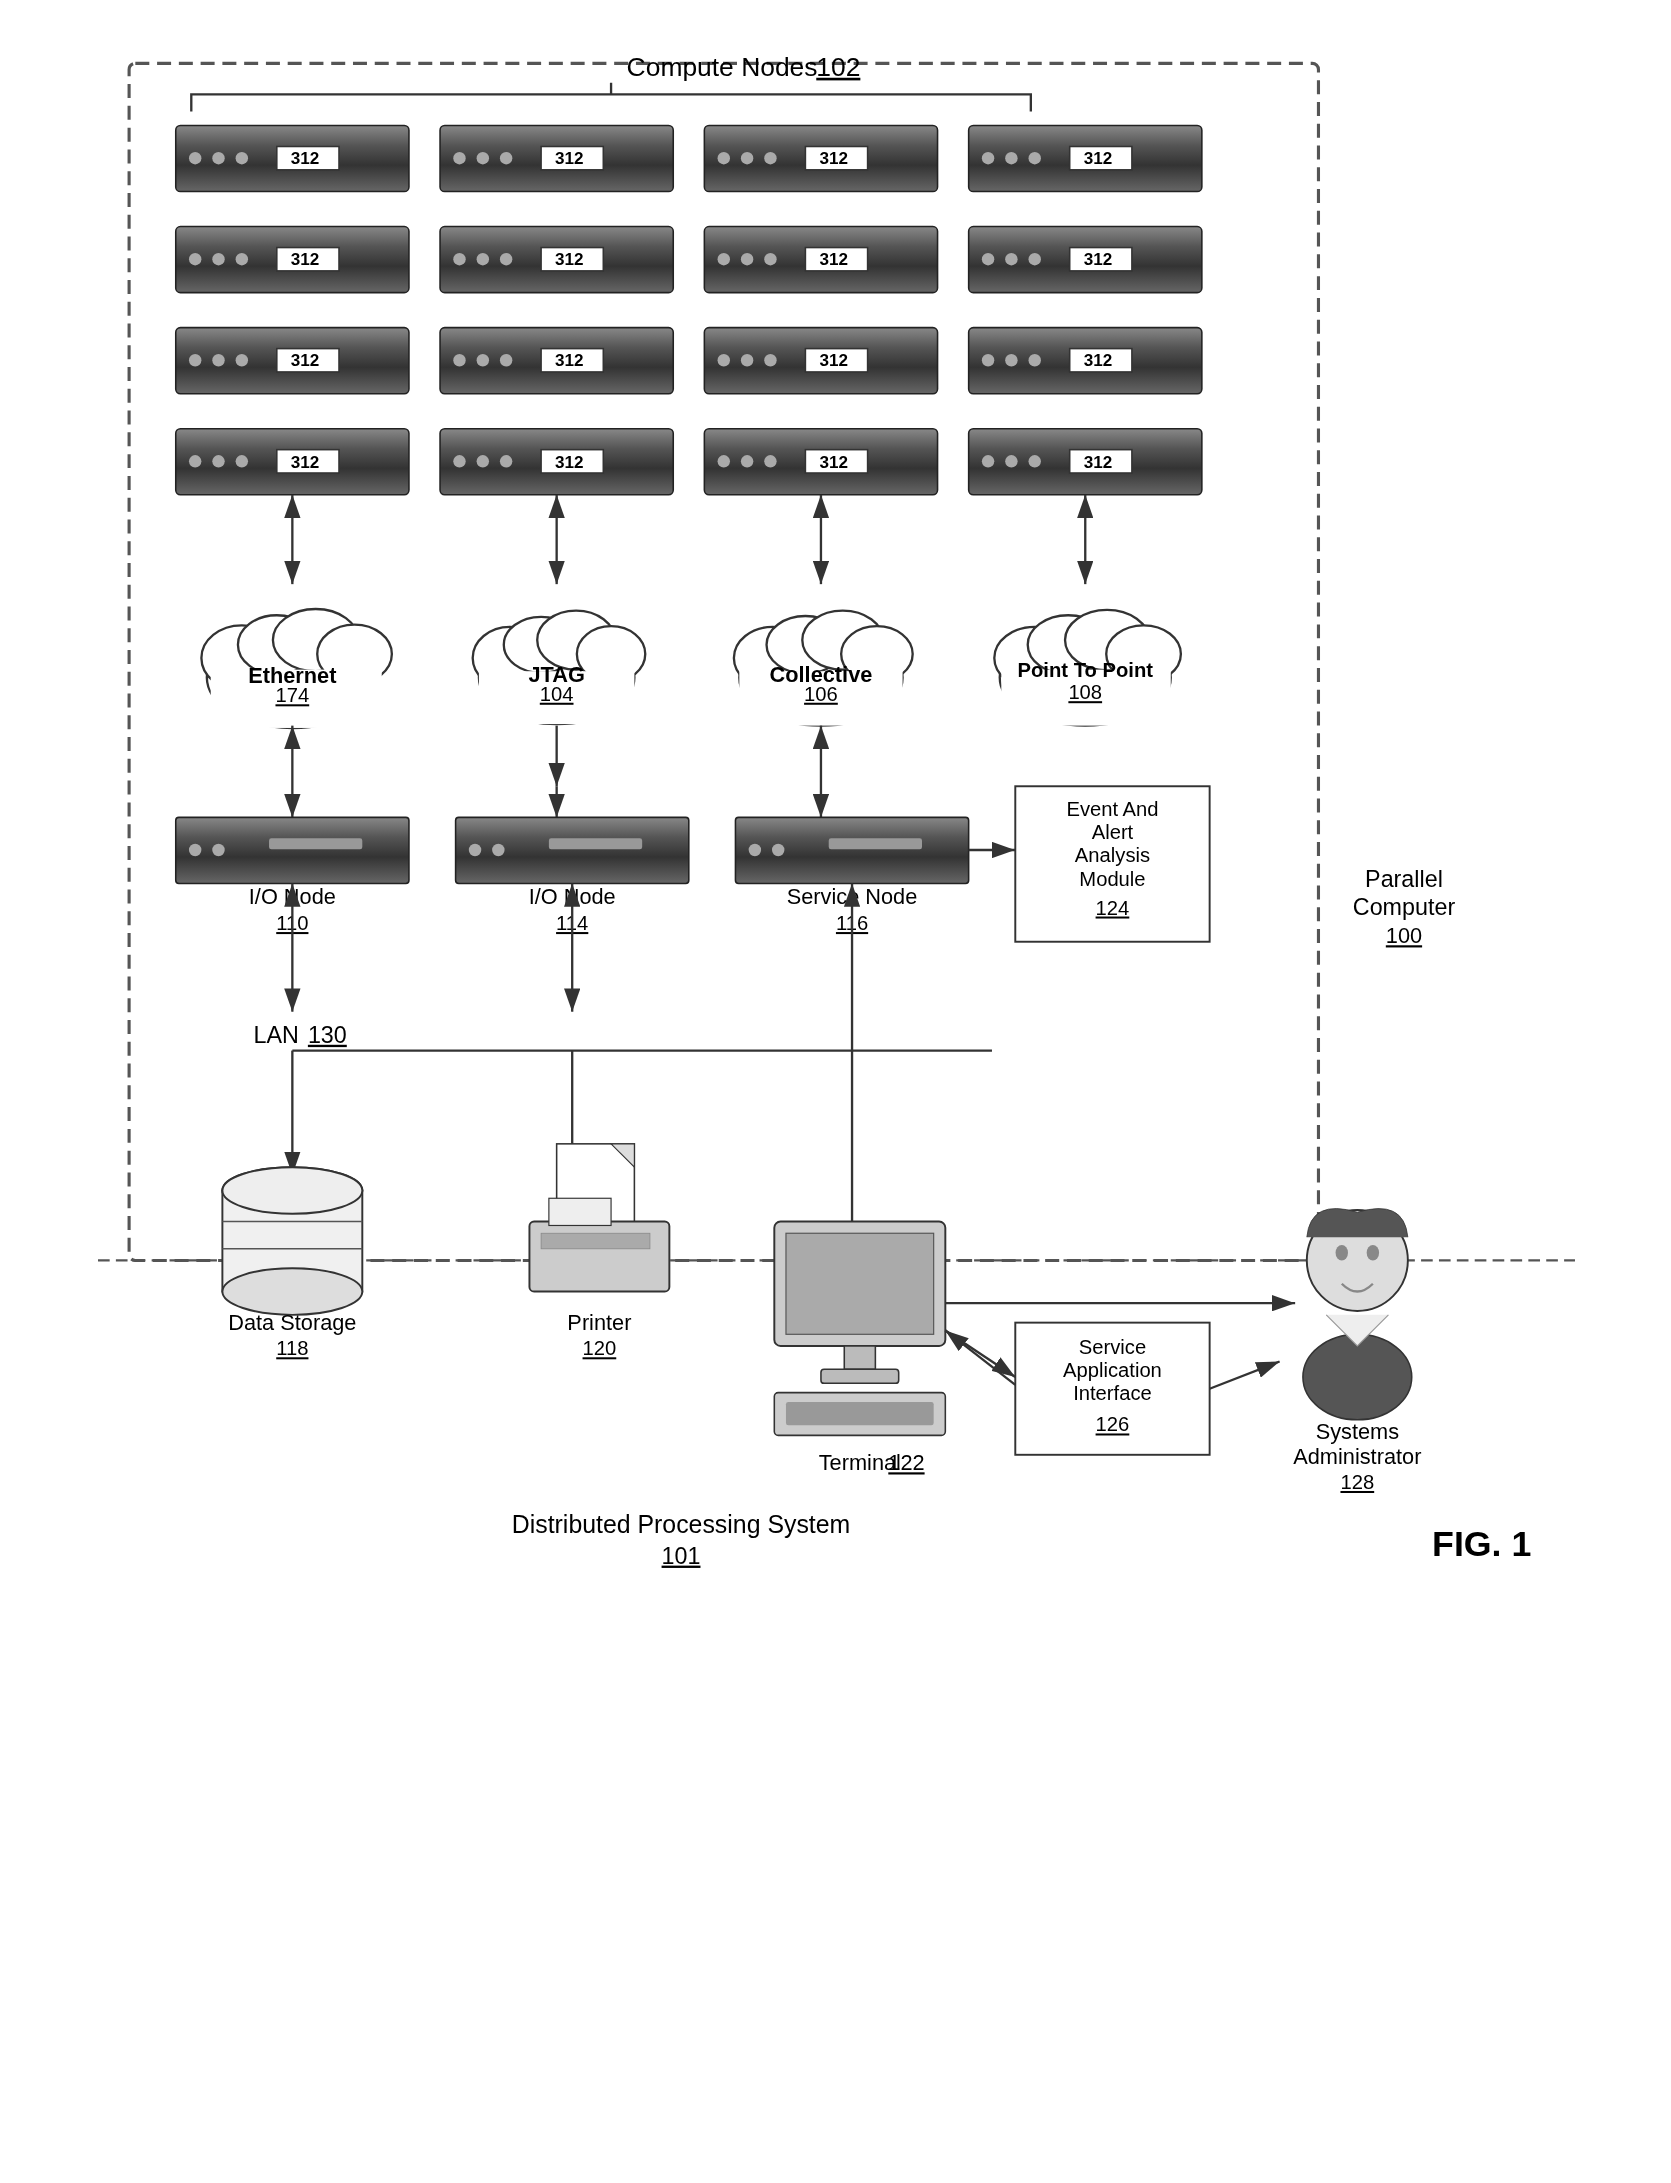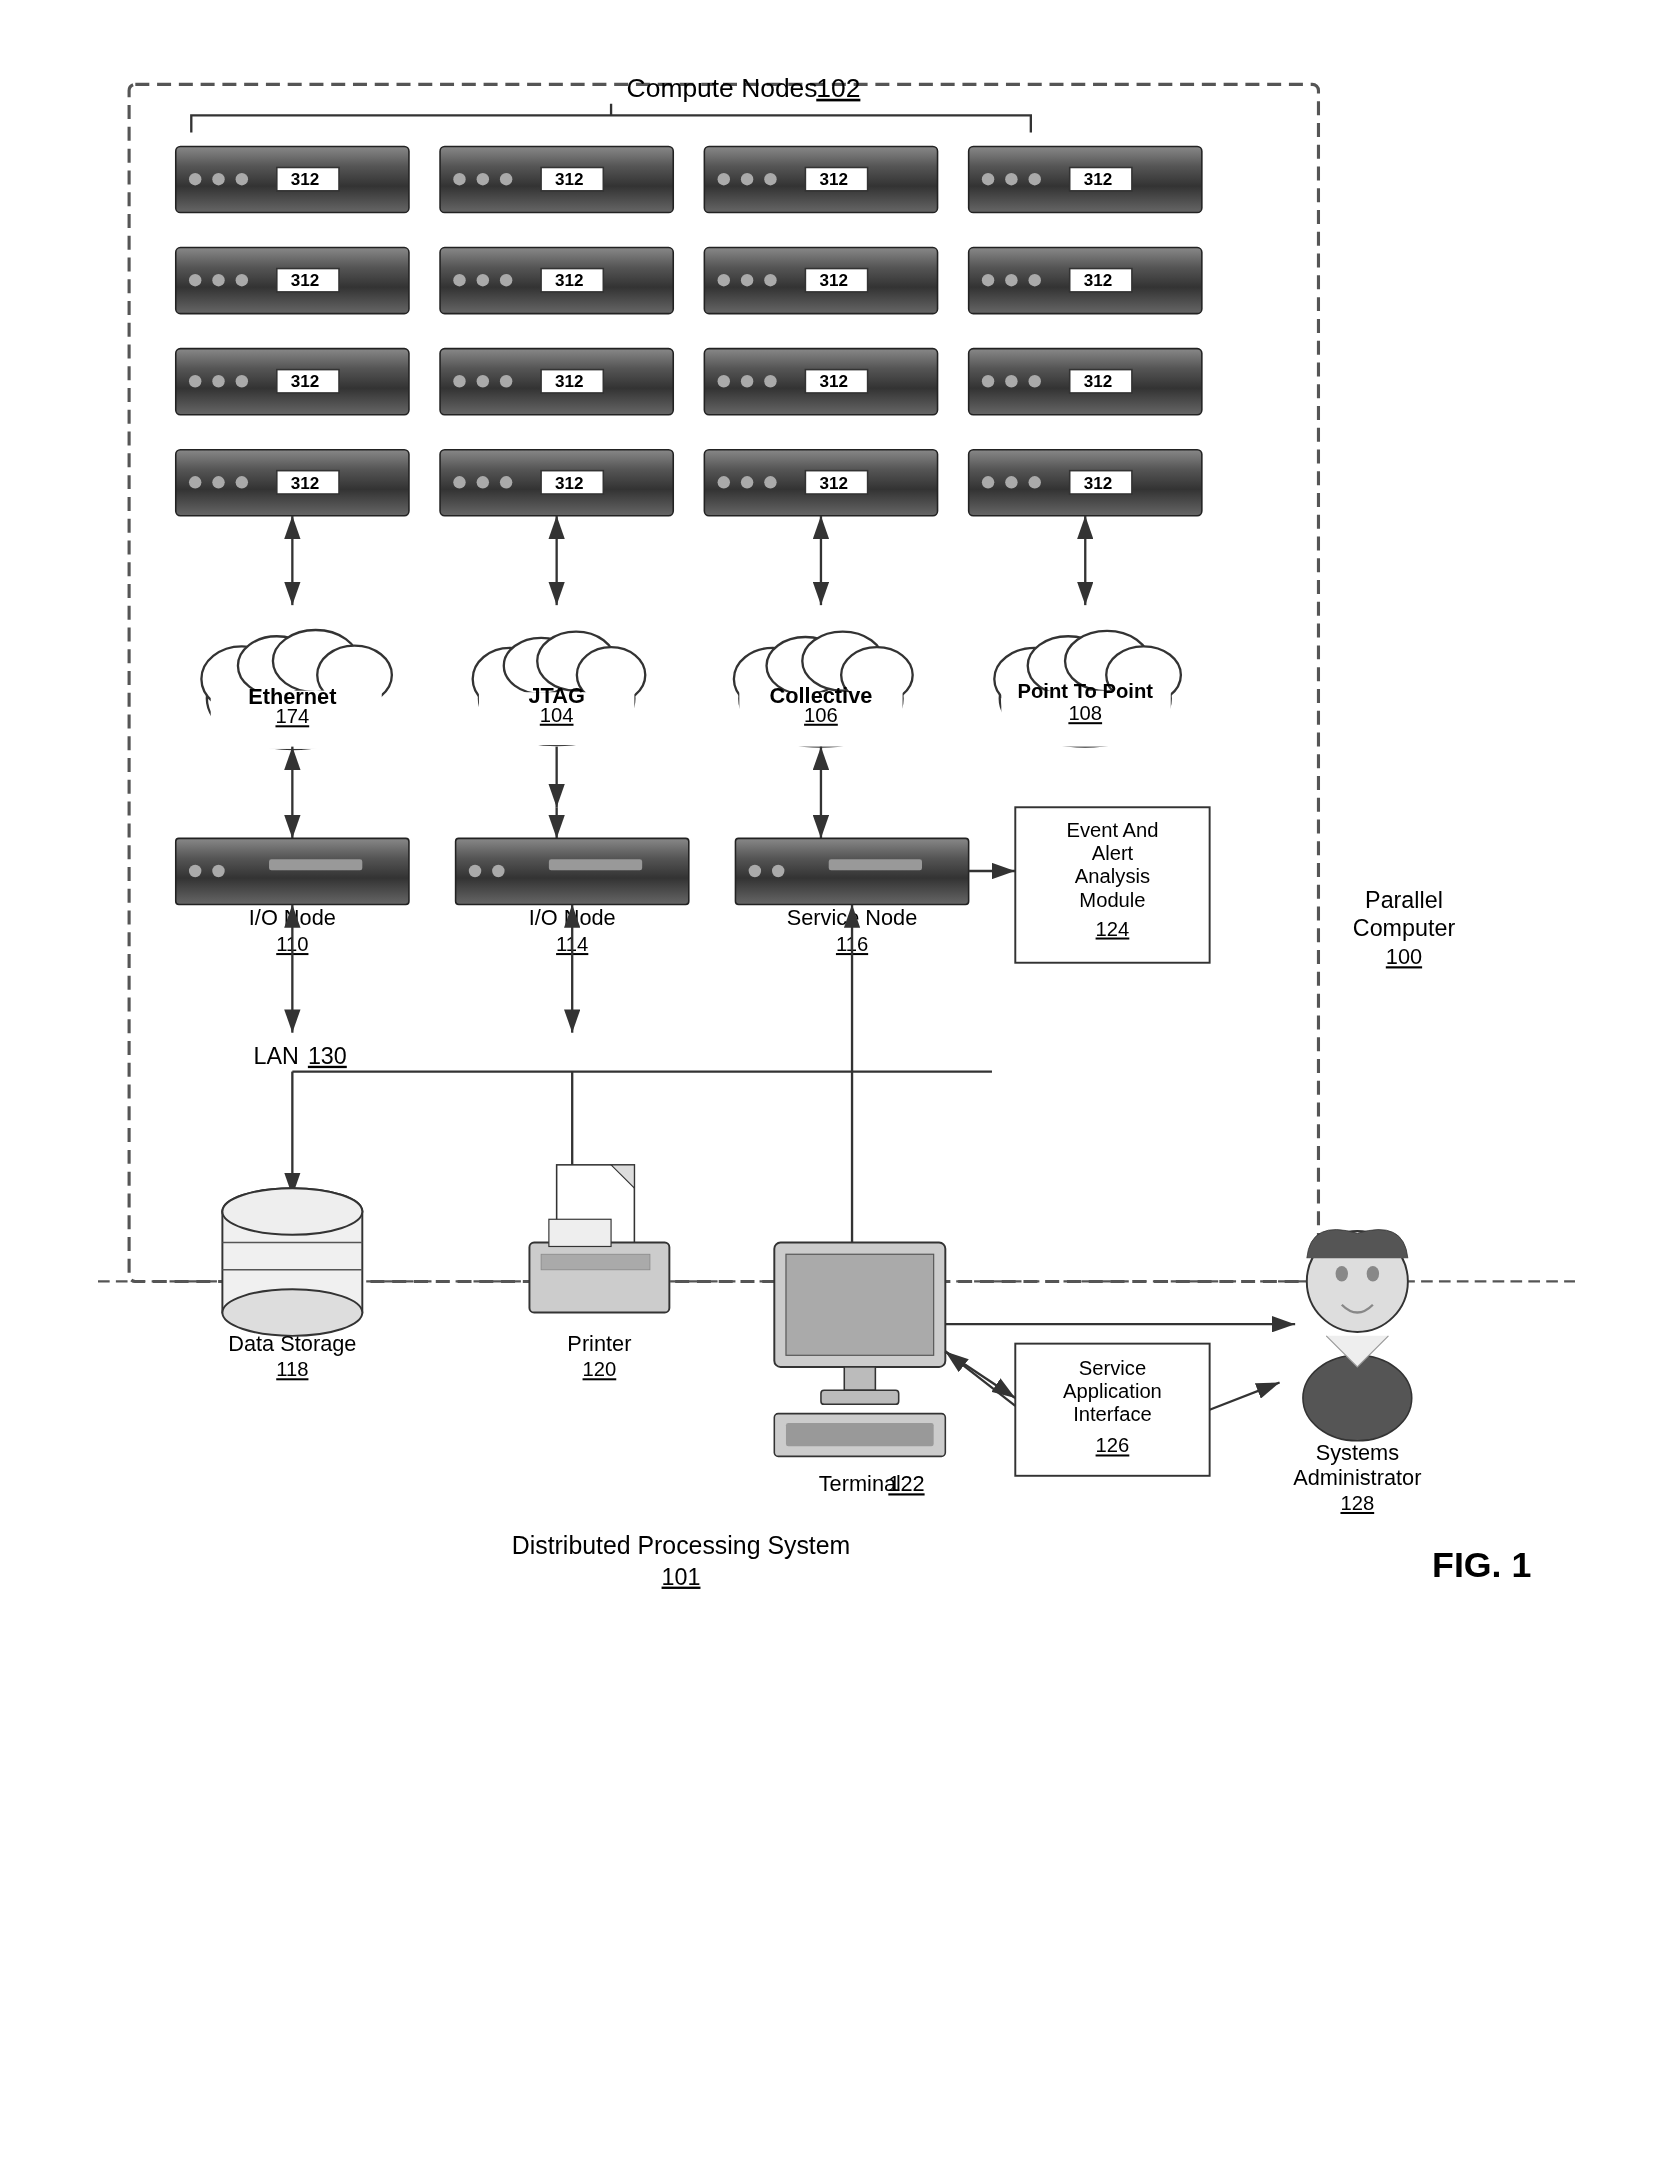--- a/index.html
+++ b/index.html
@@ -13,21 +13,21 @@
     }
 
     .page {
       width: 1672px;
       height: 2183px;
       background: #fff;
       position: relative;
       display: flex;
       flex-direction: column;
       align-items: center;
-      padding: 61px 62px 31px 62px;
+      padding: 40px 62px 31px 62px;
     }
 
     
     .diagram-container {
       width: 1477px;
       height: 2060px;
       position: relative;
     }
 
     

